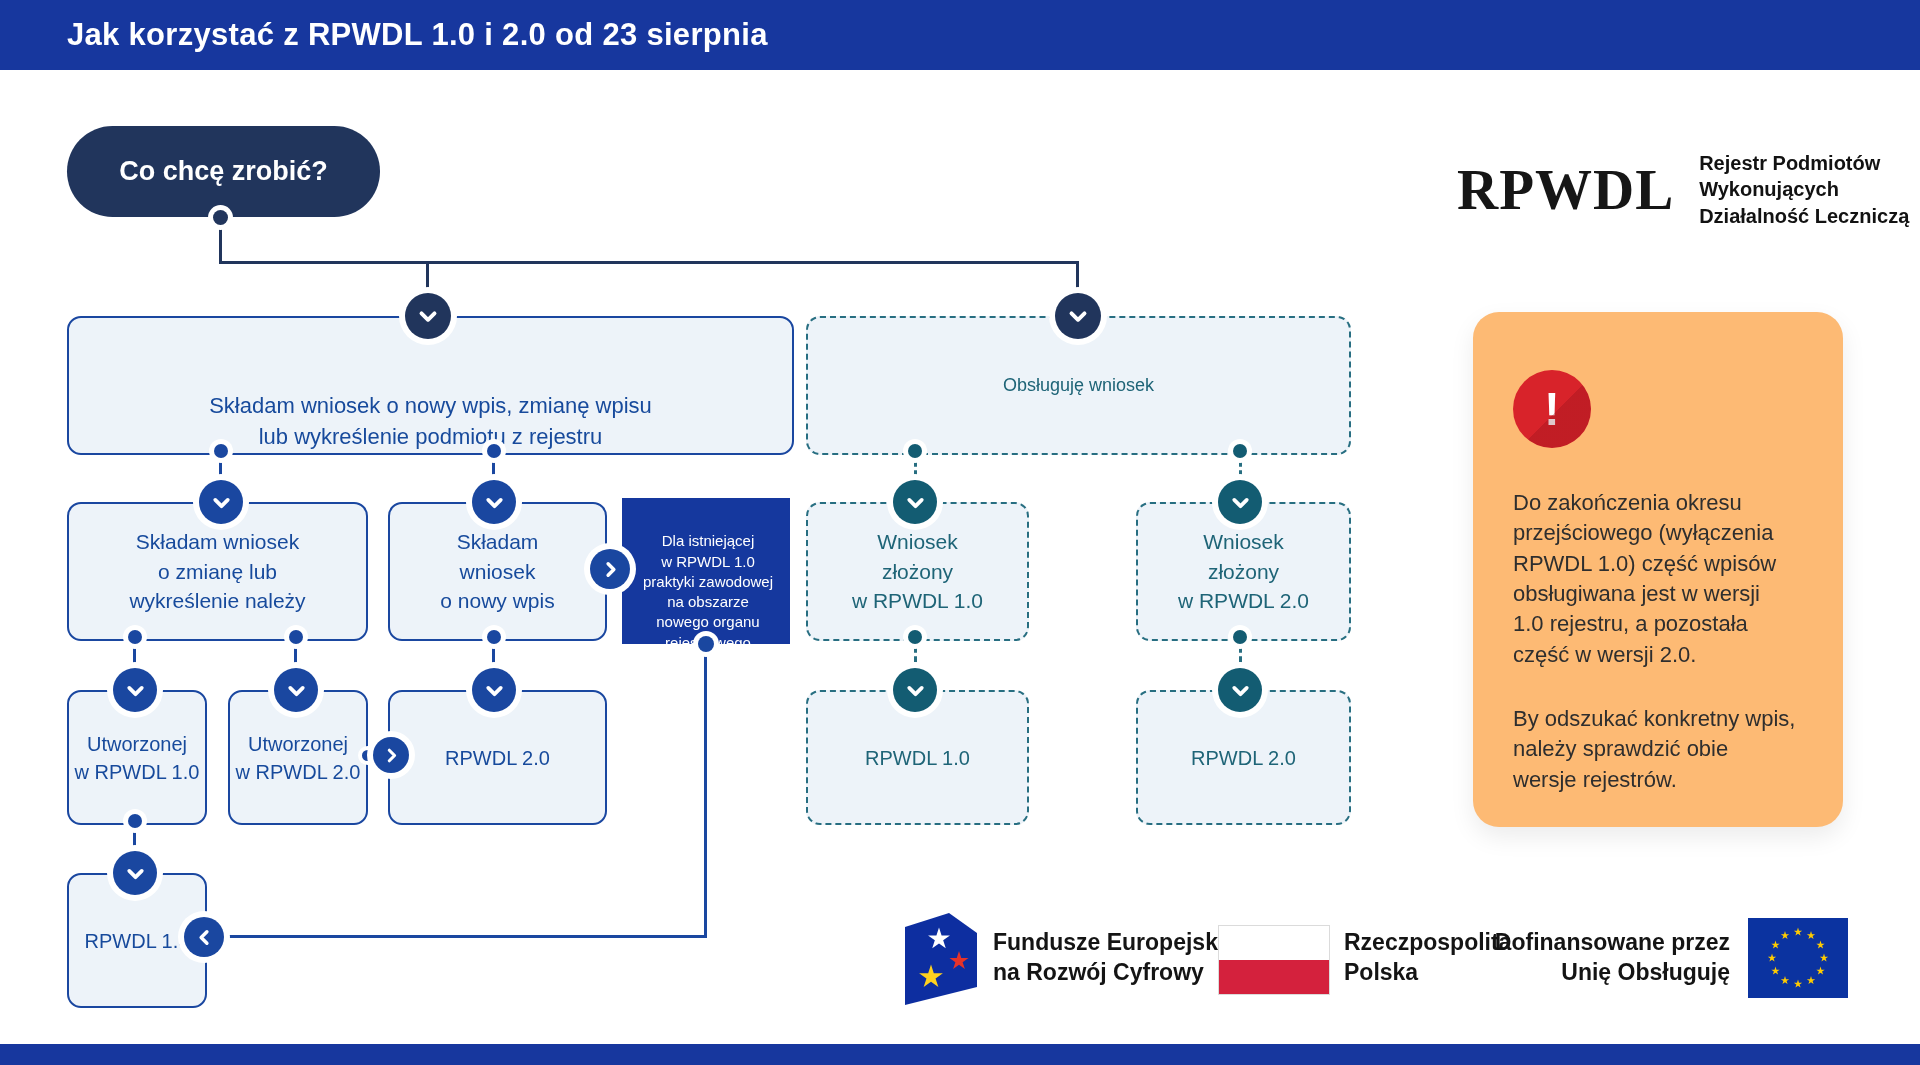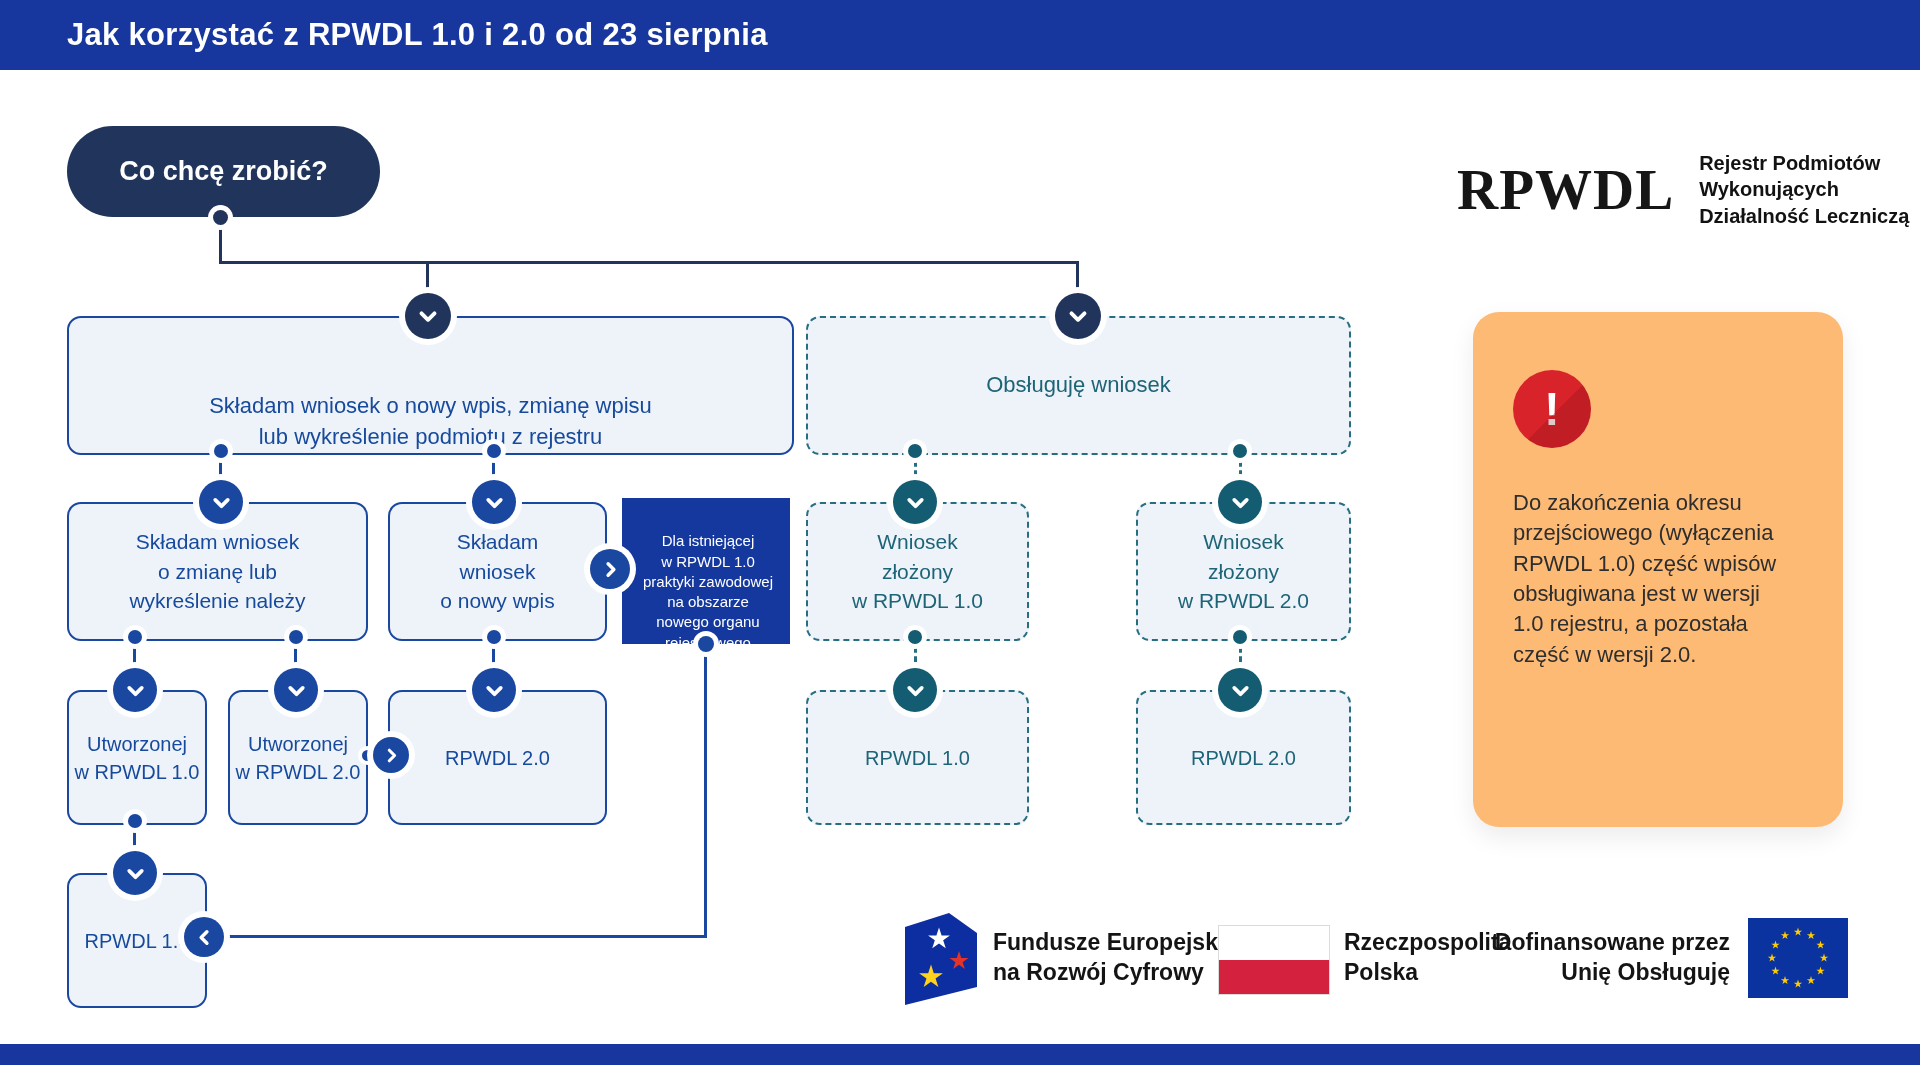--- a/index.html
+++ b/index.html
@@ -96,21 +96,21 @@
   <div class="cc navy" style="left:1055px;top:293px;width:46px;height:46px;">
     <svg width="26" height="26" viewBox="0 0 24 24">
         <use href="#chev-down"></use>
       </svg>
   </div>
 
   <div class="box solidb" style="left:67px;top:316px;width:723px;height:135px;font-size:22px;align-items:flex-end;">
     <span>Składam wniosek o nowy wpis, zmianę wpisu
 lub wykreślenie podmiotu z rejestru</span>
   </div>
-  <div class="box dashb" style="left:806px;top:316px;width:541px;height:135px;font-size:22px;">
+  <div class="box dashb" style="left:806px;top:316px;width:541px;height:135px;font-size:18px;">
     <span>Obsługuję wniosek</span>
   </div>
 
   <div class="dot royal" style="left:214px;top:444px;width:14px;height:14px;"></div>
   <div class="dot royal" style="left:487px;top:444px;width:14px;height:14px;"></div>
   <div class="line royal" style="left:219px;top:451px;width:3px;height:35px;"></div>
   <div class="line royal" style="left:492px;top:451px;width:3px;height:35px;"></div>
   <div class="cc royal" style="left:199px;top:480px;width:44px;height:44px;">
     <svg width="25" height="25" viewBox="0 0 24 24">
         <use href="#chev-down"></use>
@@ -263,20 +263,23 @@
   <div class="panel">
     <div class="alert">
       <span>!</span>
     </div>
     <div class="ptext" style="top:176px;">Do zakończenia okresu
 przejściowego (wyłączenia
 RPWDL 1.0) część wpisów
 obsługiwana jest w wersji
 1.0 rejestru, a pozostała
 część w wersji 2.0.</div>
+    <div class="ptext" style="top:392px;">By odszukać konkretny wpis,
+należy sprawdzić obie
+wersje rejestrów.</div>
   </div>
 
   <svg class="logo-abs" style="left:905px;top:913px;" width="72" height="92" viewBox="0 0 72 92">
     <polygon points="0,14 44,0 72,20 72,74 0,92" fill="#0D2EA0"></polygon>
     <use href="#star5" transform="translate(34,26) scale(1.15)" fill="#FFFFFF"></use>
     <use href="#star5" transform="translate(54,48) scale(1.0)" fill="#E5332A"></use>
     <use href="#star5" transform="translate(26,64) scale(1.25)" fill="#FFD21E"></use>
   </svg>
   <div class="ftext" style="left:993px;top:927px;">Fundusze Europejskie
 na Rozwój Cyfrowy</div>

